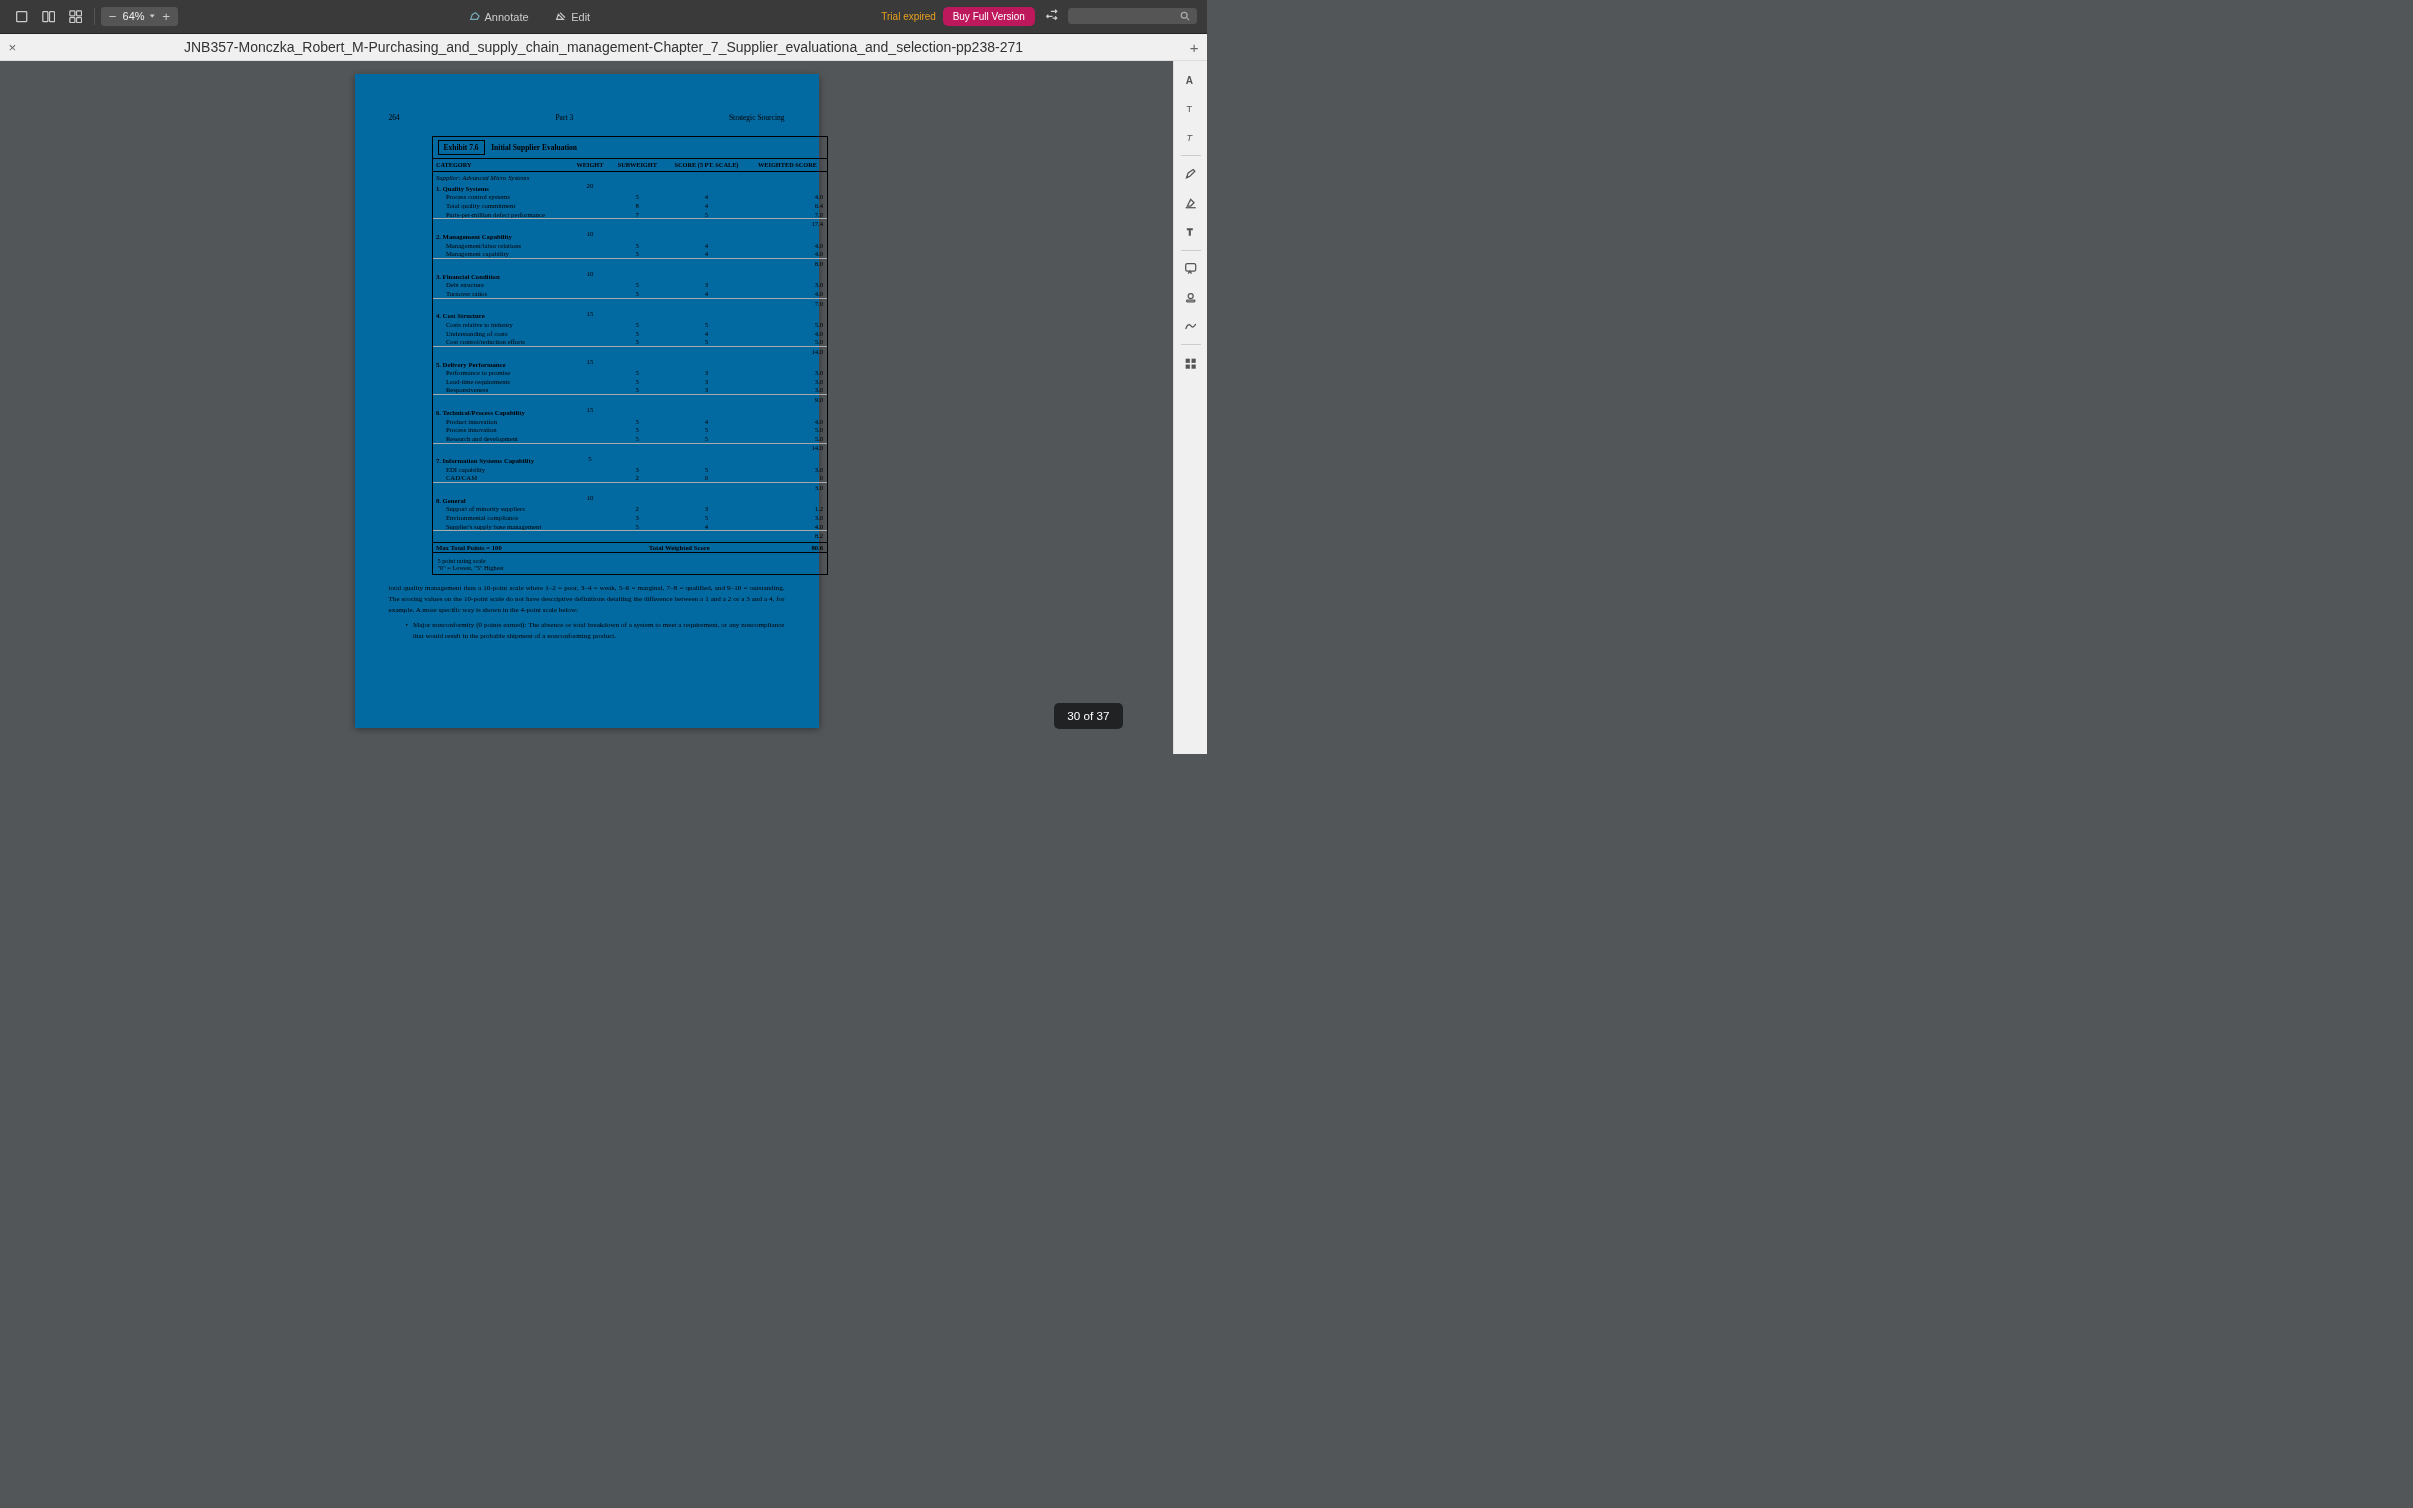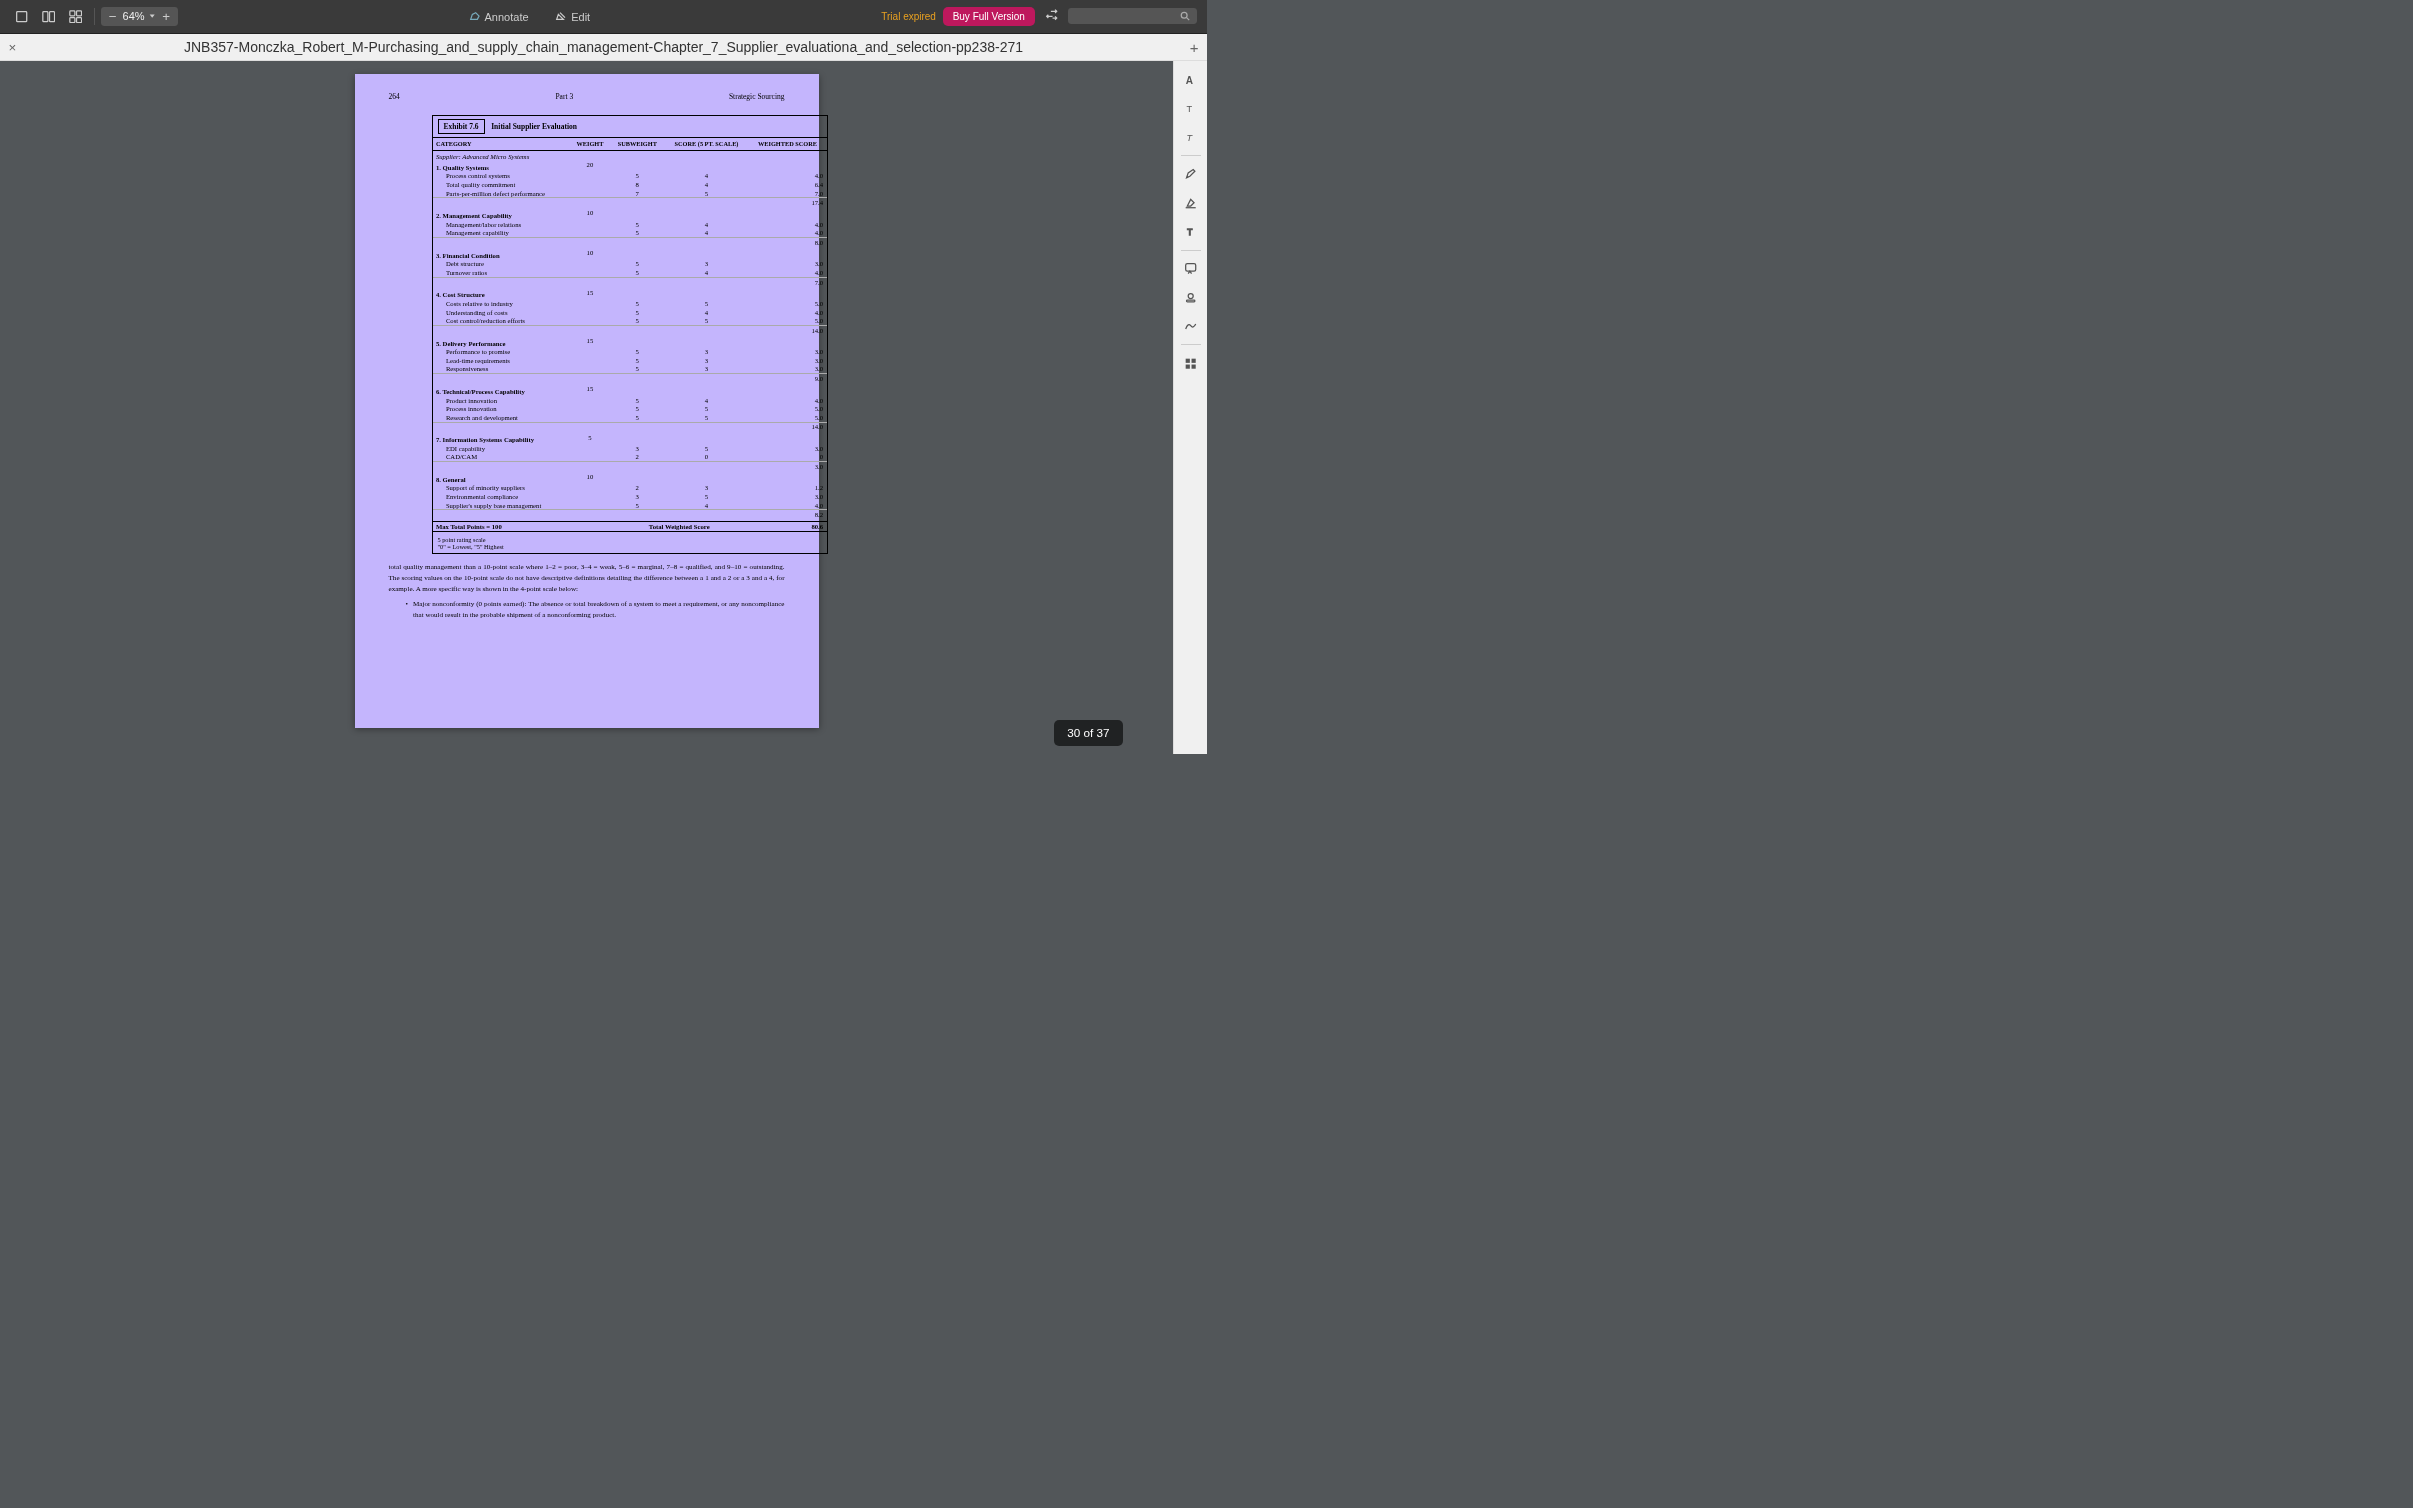--- a/index.html
+++ b/index.html
@@ -173,25 +173,25 @@
       background: #525659;
       overflow: auto;
       display: flex;
       flex-direction: column;
       align-items: center;
       padding: 13.4px 0;
       position: relative;
     }
 
     .pdf-page {
-      background: #c4b5fd;
+      background: #0369a1;
       width: 464px;
       min-height: 654px;
       box-shadow: 0 1.7px 6.7px rgba(0,0,0,0.4);
-      padding: 18px 34px;
+      padding: 39px 34px;
       font-family: Times New Roman, serif;
       font-size: 7.5px;
       color: #000;
       position: relative;
     }
 
     .page-header {
       display: flex;
       justify-content: space-between;
       margin-bottom: 13.4px;
@@ -313,21 +313,21 @@
     .sidebar-separator {
       width: 20px;
       height: 0.8px;
       background: #ccc;
       margin: 1.7px 0;
     }
 
     
     .page-counter {
       position: absolute;
-      bottom: 9px;
+      bottom: 26px;
       right: 50px;
       background: rgba(0,0,0,0.6);
       color: white;
       border-radius: 5px;
       padding: 6.7px 13.4px;
       font-size: 11.7px;
       font-weight: 500;
     }
   </style>
 </head>

